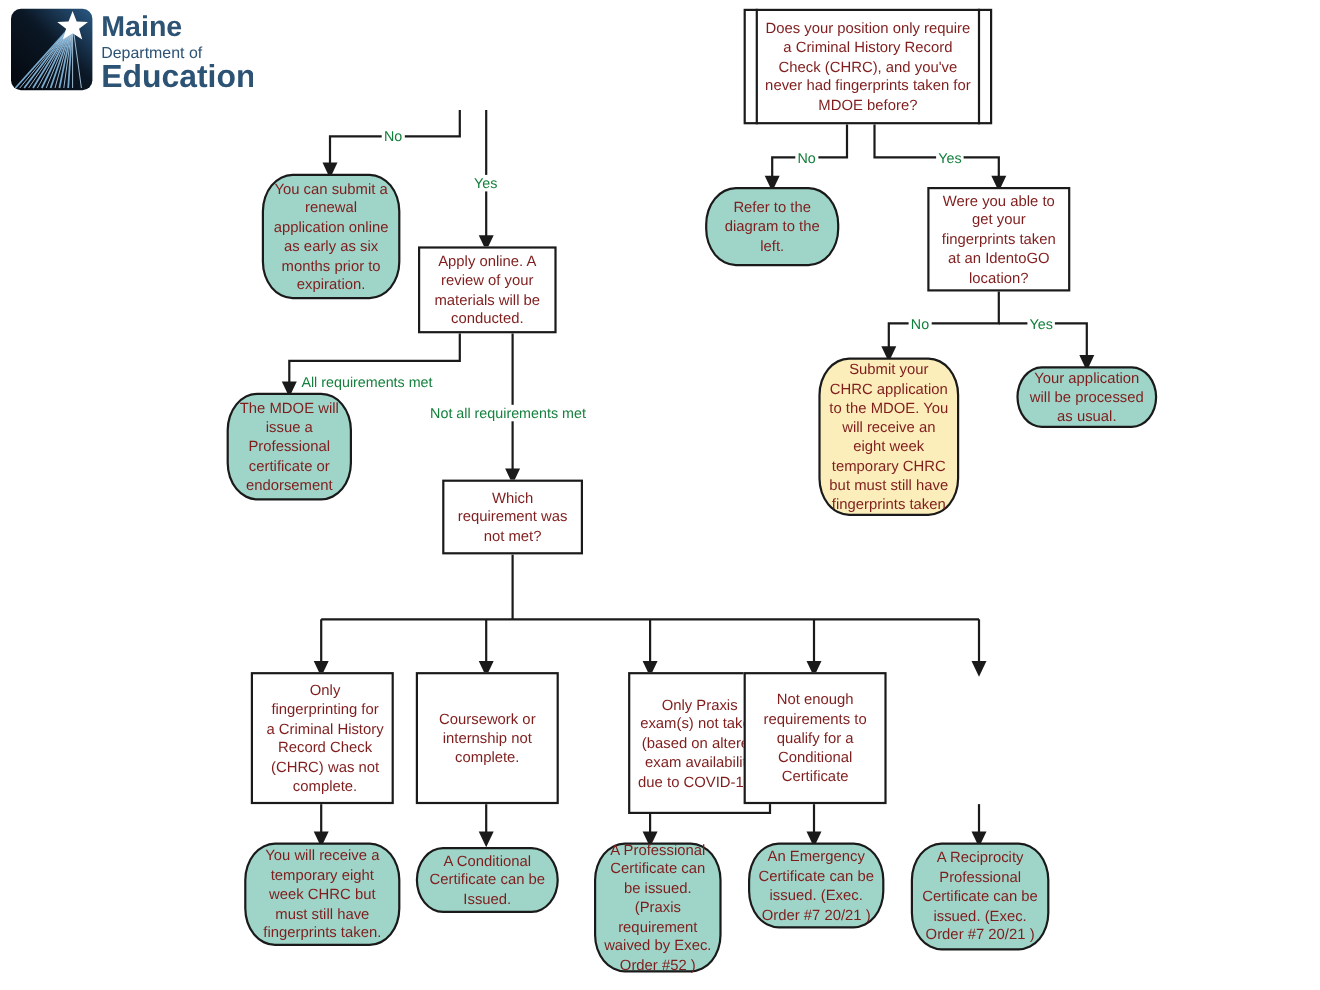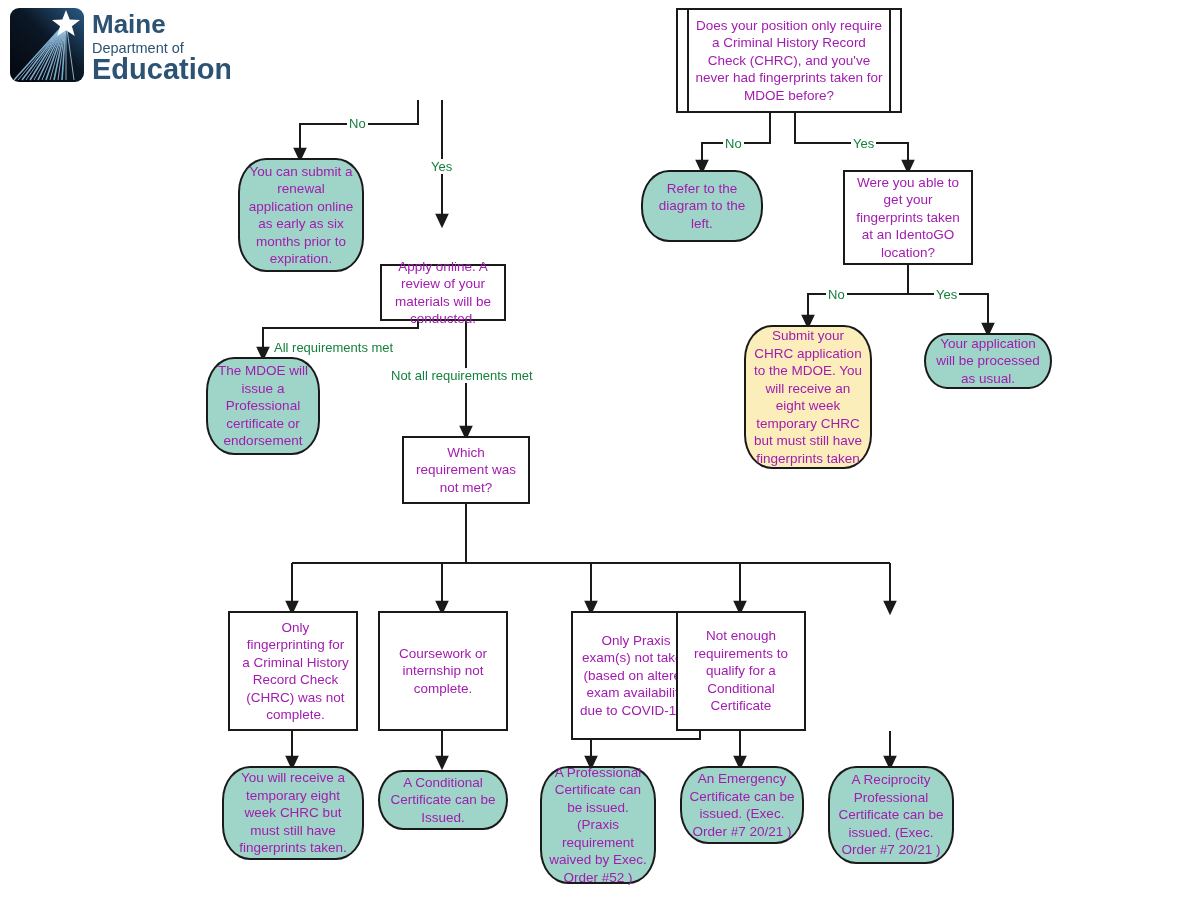--- a/index.html
+++ b/index.html
@@ -15,21 +15,21 @@
 
   .node{
     position:absolute;
     box-sizing:border-box;
     display:flex;
     align-items:center;
     justify-content:center;
     text-align:center;
     font-size:13.5px;
     line-height:17.5px;
-    color:#a21caf;
+    color:#7f1d1d;
     padding:4px 7px;
     z-index:3;
   }
   
   .proc{
     background:#ffffff;
     border:2px solid #1a1a1a;
   }
   
   .predef{
@@ -152,21 +152,21 @@
       <path d="M795,113 L795,143 L908,143 L908,167" marker-end="url(#arrow)"></path>
 
       <path d="M908,264 L908,294 L808,294 L808,322" marker-end="url(#arrow)"></path>
       <path d="M908,294 L988,294 L988,330" marker-end="url(#arrow)"></path>
     </g>
   </svg>
 
 
   <div class="node term" style="left:238px;top:158px;width:126px;height:114px;">You can submit a renewal application online as early as six months prior to expiration.</div>
 
-  <div class="node proc" style="left:380px;top:224px;width:126px;height:57px;margin-top:40px;">Apply online.  A review of your materials will be conducted.</div>
+  <div class="node proc" style="left:380px;top:224px;width:126px;height:79px;">Apply online.  A review of your materials will be conducted.</div>
 
   <div class="node term" style="left:206px;top:357px;width:114px;height:98px;">The MDOE will issue a Professional certificate or endorsement</div>
 
   <div class="node proc" style="left:402px;top:436px;width:128px;height:68px;">Which requirement was not met?</div>
 
   <div class="node proc" style="left:228px;top:611px;width:130px;height:120px;padding-left:12px;">Only fingerprinting for a Criminal History Record Check (CHRC) was not complete.</div>
 
   <div class="node proc" style="left:378px;top:611px;width:130px;height:120px;">Coursework or internship not complete.</div>
 
   <div class="node proc" style="left:527px;top:611px;width:130px;height:129px;margin-left:44px;">Only Praxis exam(s) not taken (based on altered exam availability due to COVID-19.)</div>

